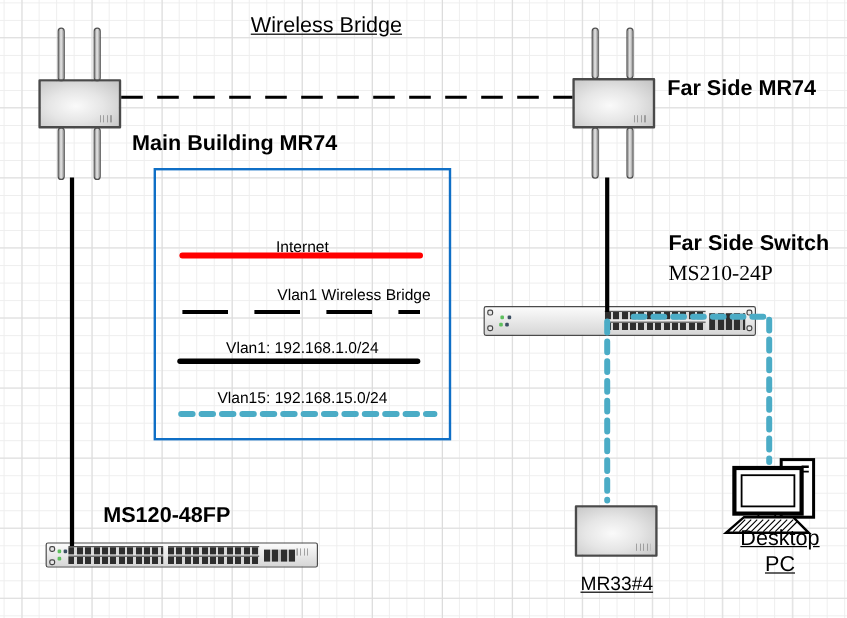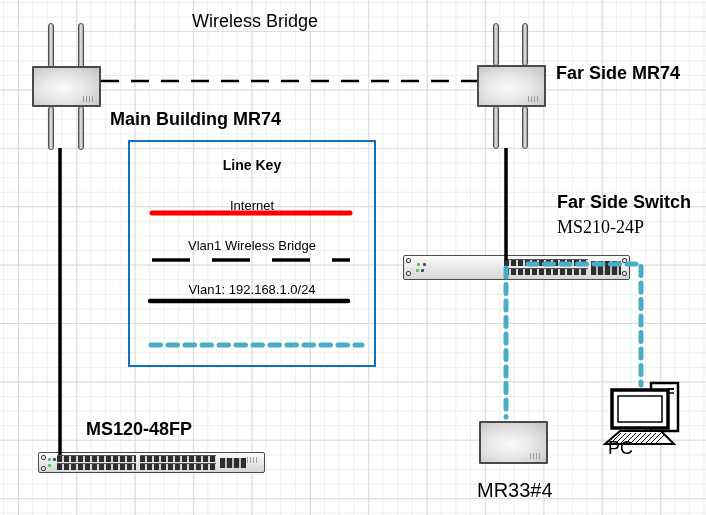--- a/index.html
+++ b/index.html
@@ -10,21 +10,21 @@
     background-image:
       linear-gradient(90deg,#dcdcdc 1px,transparent 1px),
       linear-gradient(#dcdcdc 1px,transparent 1px),
       linear-gradient(90deg,#eeeeee 1px,transparent 1px),
       linear-gradient(#eeeeee 1px,transparent 1px);
     background-size:58.4px 58.4px,58.4px 58.4px,14.6px 14.6px,14.6px 14.6px;
     background-position:18px 0,0 31px,3px 0,0 2px;
   }
   .lbl{position:absolute;white-space:nowrap;z-index:6;}
   .bold{font-weight:bold;}
-  .center{text-align:left;}
+  .center{text-align:center;text-decoration:underline;}
   
   .ap-body{
     position:absolute;z-index:2;
     background:radial-gradient(ellipse at 45% 55%, #fafafa 0%, #e6e6e6 45%, #c3c3c3 100%);
     border:2px solid #4a4a4a;box-sizing:border-box;border-radius:1px;
   }
   .rod{
     position:absolute;z-index:1;width:6px;
     background:linear-gradient(90deg,#8a8a8a,#e9e9e9 45%,#9d9d9d);
     border:1px solid #4f4f4f;border-radius:3px;box-sizing:border-box;
@@ -57,21 +57,21 @@
   .led.green{background:#5dbf5d;}
   .led.dark{background:#3c4f63;}
   
   .legend{
     position:absolute;left:128px;top:140px;width:248px;height:227px;
     border:2px solid #0f6fc6;box-sizing:border-box;z-index:4;background:transparent;
   }
   .legend .lg-text{position:absolute;left:0;width:100%;text-align:center;white-space:nowrap;}
   svg.overlay{position:absolute;left:0;top:0;z-index:5;pointer-events:none;}
   .t17{font-size:18px;}
-  .t16{font-size:20px;}
+  .t16{font-size:16px;}
   .t18{font-size:18px;line-height:23px;}
   .t14{font-size:14px;}
   .t13{font-size:13px;}
 </style>
 </head>
 <body>
 
 <div class="canvas">
 
   <div class="lbl t18 center" style="left:192px;top:10px;width:160px;">
@@ -126,28 +126,29 @@
     <div class="logo" style="right:5px;top:4px;bottom:auto;"></div>
   </div>
   <div class="lbl t17" style="left:86px;top:419px;font-weight:bold;">MS120-48FP</div>
 
   <div class="ap-body" style="left:479px;top:421px;width:69px;height:43px;">
     <div class="logo"></div>
   </div>
   <div class="lbl t16 center" style="left:477px;top:479px;width:74px;">MR33#4</div>
 
   <div class="lbl t17 center" style="left:608px;top:437px;width:84px;line-height:22px;">
+    <div>Desktop</div>
     <div>PC</div>
   </div>
 
   <div class="legend" style="border-color: rgb(15, 111, 198);">
-    <div class="lg-text t14 bold" style="top:15px;">Line Key</div>
     <div class="lg-text t13" style="top:56px;">Internet</div>
-    <div class="lg-text t13" style="top:96px;">Vlan1 Wireless Bridge</div>
+    <div class="lg-text t13" style="top:96px;padding-left:43px;">Vlan1 Wireless Bridge</div>
     <div class="lg-text t13" style="top:140px;">Vlan1: 192.168.1.0/24</div>
+    <div class="lg-text t13" style="top:182px;">Vlan15: 192.168.15.0/24</div>
   </div>
 
   <svg class="overlay" width="706" height="515" viewBox="0 0 706 515">
 
     <line x1="101" y1="81" x2="477" y2="81" stroke="#000000" stroke-width="2.5" stroke-dasharray="18 12"></line>
 
     <line x1="60" y1="148" x2="60" y2="455" stroke="#000000" stroke-width="3.5"></line>
     <line x1="506" y1="148" x2="506" y2="260" stroke="#000000" stroke-width="3.5"></line>
 
     <line x1="506" y1="268" x2="506" y2="417" stroke="#4bacc6" stroke-width="5" stroke-linecap="round" stroke-dasharray="9 7.5"></line>

